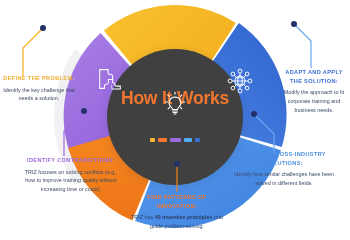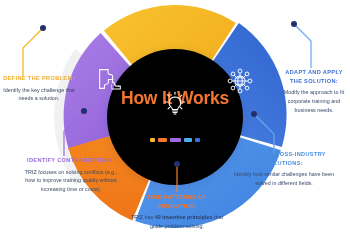--- a/index.html
+++ b/index.html
@@ -30,21 +30,21 @@
   .donut-svg { display: block; width: 260px; height: 260px; }
 
   .donut-center {
     position: absolute;
     left: 50%;
     top: 50%;
     transform: translate(-50%, -50%);
     width: 136px;
     height: 136px;
     border-radius: 50%;
-    background: #000000;
+    background: #404040;
     box-shadow: 0 2px 10px rgba(40,50,90,0.13);
     display: flex;
     flex-direction: column;
     align-items: center;
     justify-content: center;
     gap: 24px;
   }
   .title {
     font-size: 17.5px;
     font-weight: bold;

